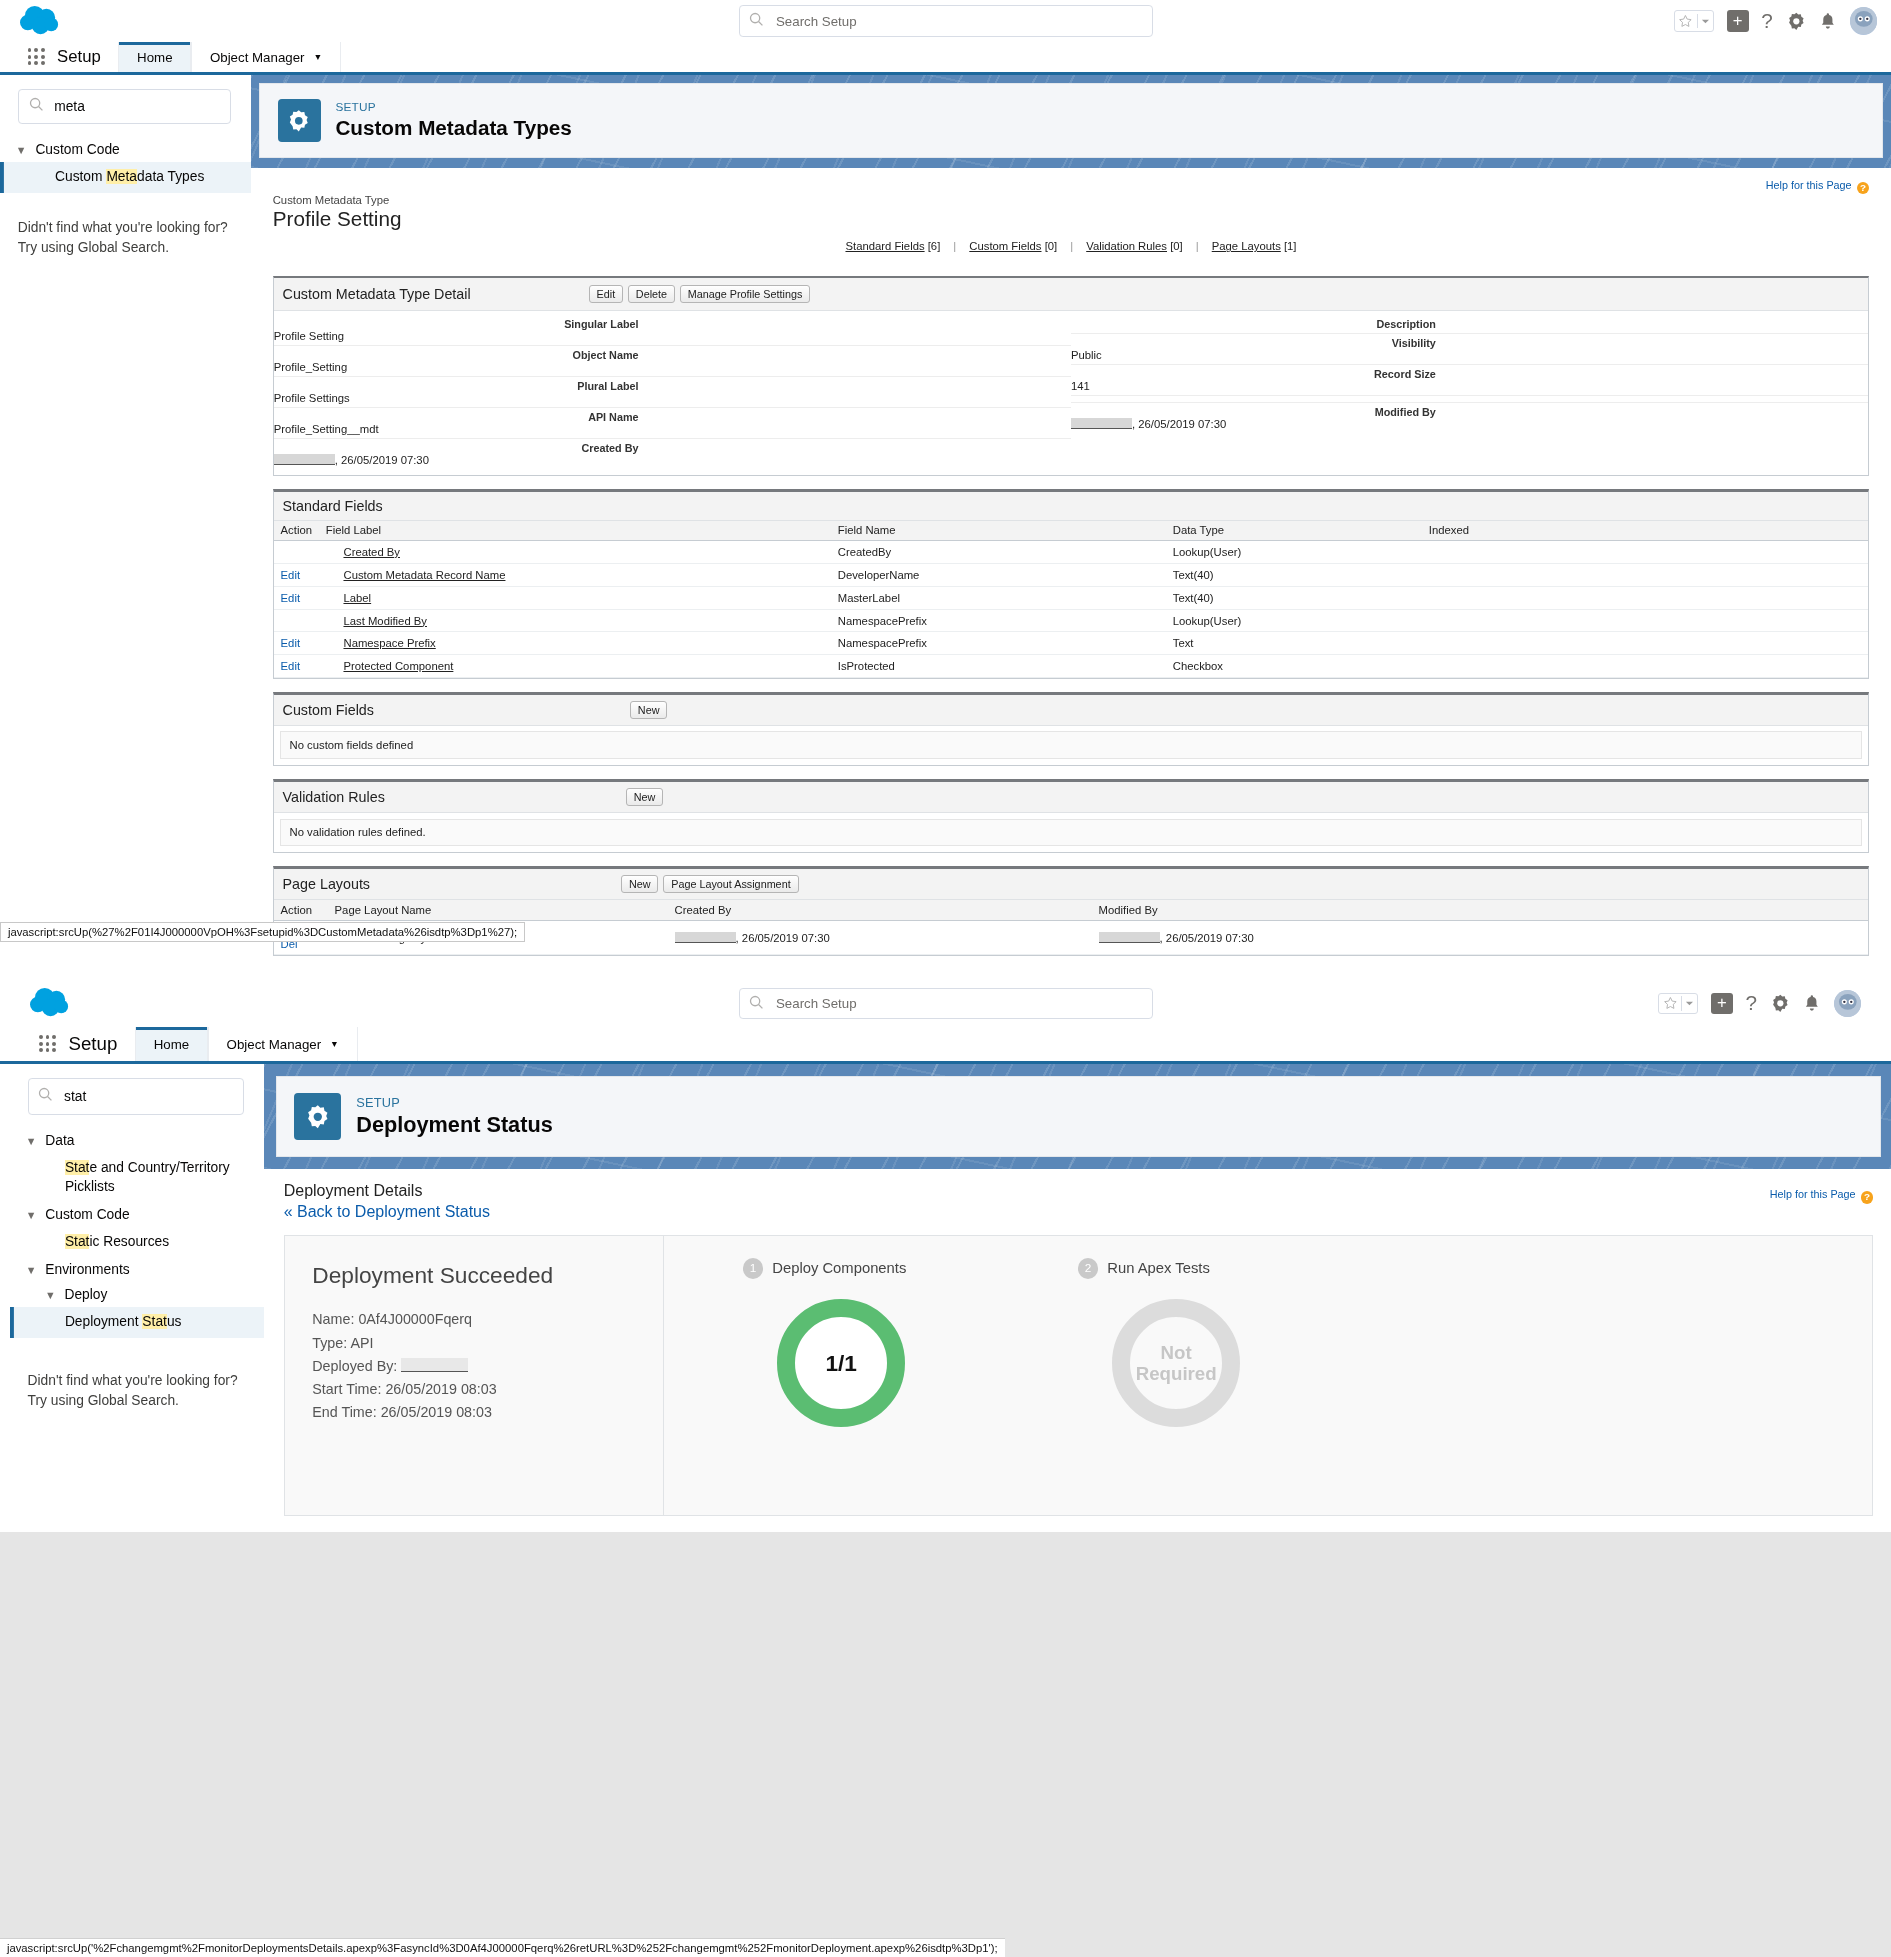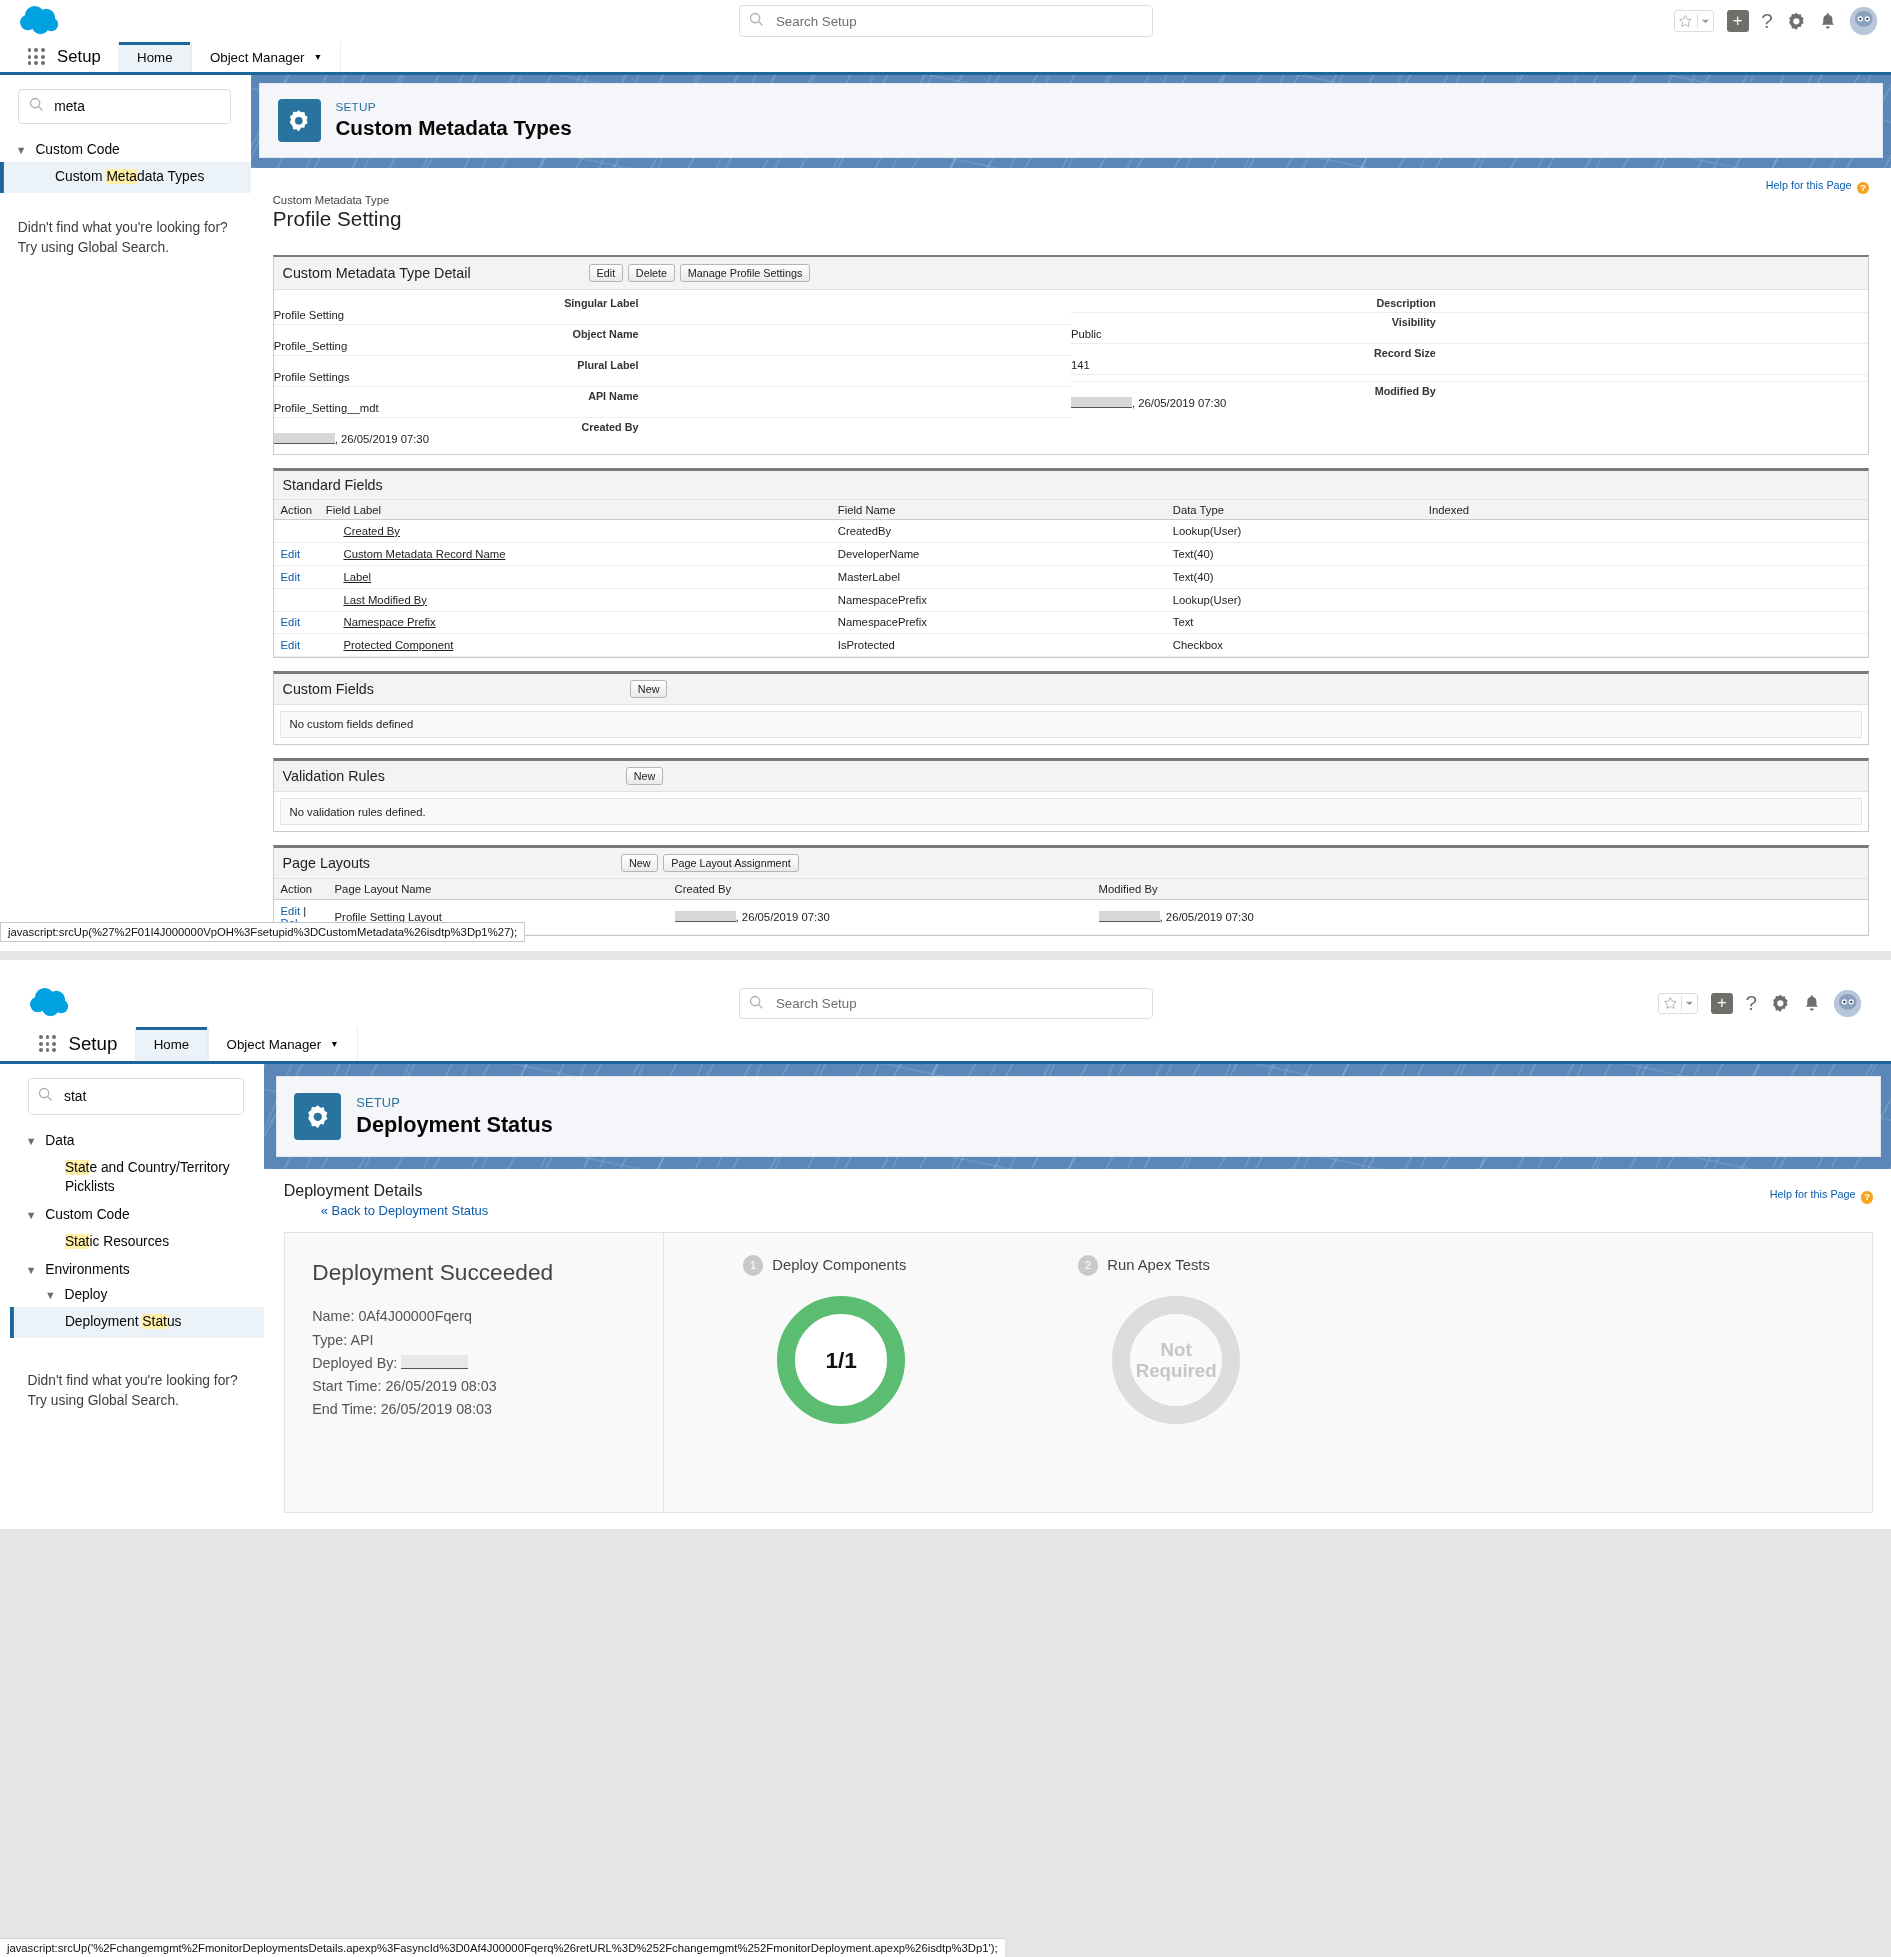--- a/index.html
+++ b/index.html
@@ -143,21 +143,21 @@
 
   
   .statusbar {
     position:absolute; left:0; bottom:0; background:#fff; border:1px solid #c8c8c8;
     font-size:11.3px; color:#111; padding:3px 6.9px; white-space:nowrap; overflow:hidden;
     font-family:"Liberation Sans", sans-serif;
   }
 
   
   .dep-title { font-size:16px; color:#222; padding-top:3.9px; font-weight:400;}
-  .dep-back { font-size:13px; color:#0b5cab; text-decoration:none; display:inline-block; margin-top:3px;margin-left:37px;}
+  .dep-back { font-size:16px; color:#0b5cab; text-decoration:none; display:inline-block; margin-top:3px;}
   .dep-card { display:flex; border:1px solid #e0e3e6; margin-top:13.8px; background:#f9f9f9; min-height:281px;}
   .dep-left { width:379px; flex:0 0 379px; border-right:1px solid #e0e3e6; padding:25.6px 27.6px; background:#f9f9f9;}
   .dep-status-h { font-size:22.7px; color:#444; font-weight:400; }
   .dep-meta { margin-top:19.7px; font-size:14.3px; color:#555; line-height:1.62; }
   .dep-right { flex:1; display:flex; padding:21.7px 0 0 79px; gap:138px; background:#f9f9f9;}
   .step-head { display:flex; align-items:center; gap:8.9px; font-size:14.8px; color:#444;}
   .step-num { width:20.7px;height:20.7px;border-radius:50%;background:#c9c9c9;color:#fff;
               font-size:11.8px; display:flex;align-items:center;justify-content:center;}
   .donut { width:128px;height:128px;border-radius:50%; margin:20.7px auto 0 auto;
            display:flex;align-items:center;justify-content:center; }
@@ -300,20 +300,33 @@
         </div>
       </div>
 
       <div class="classic">
         <div class="help-row">
           <a class="help-link" href="#">Help for this Page</a><span class="help-q">?</span>
         </div>
         <div class="rec-eyebrow">Custom Metadata Type</div>
         <div class="rec-title">Profile Setting</div>
 
+        <div class="qlinks">
+          <a href="#">Standard Fields</a>
+          <span>[6]</span>
+          <span class="sep">|</span>
+          <a href="#">Custom Fields</a>
+          <span>[0]</span>
+          <span class="sep">|</span>
+          <a href="#">Validation Rules</a>
+          <span>[0]</span>
+          <span class="sep">|</span>
+          <a href="#">Page Layouts</a>
+          <span>[1]</span>
+        </div>
 
         <div class="sec" style="border-top-width:2px;margin-top:24px;">
           <div class="detail-head">
             <span class="sec-title">Custom Metadata Type Detail</span>
             <span class="sec-btns" style="margin-left:118px;">
               <button class="btn">Edit</button>
               <button class="btn">Delete</button>
               <button class="btn">Manage Profile Settings</button>
             </span>
           </div>

